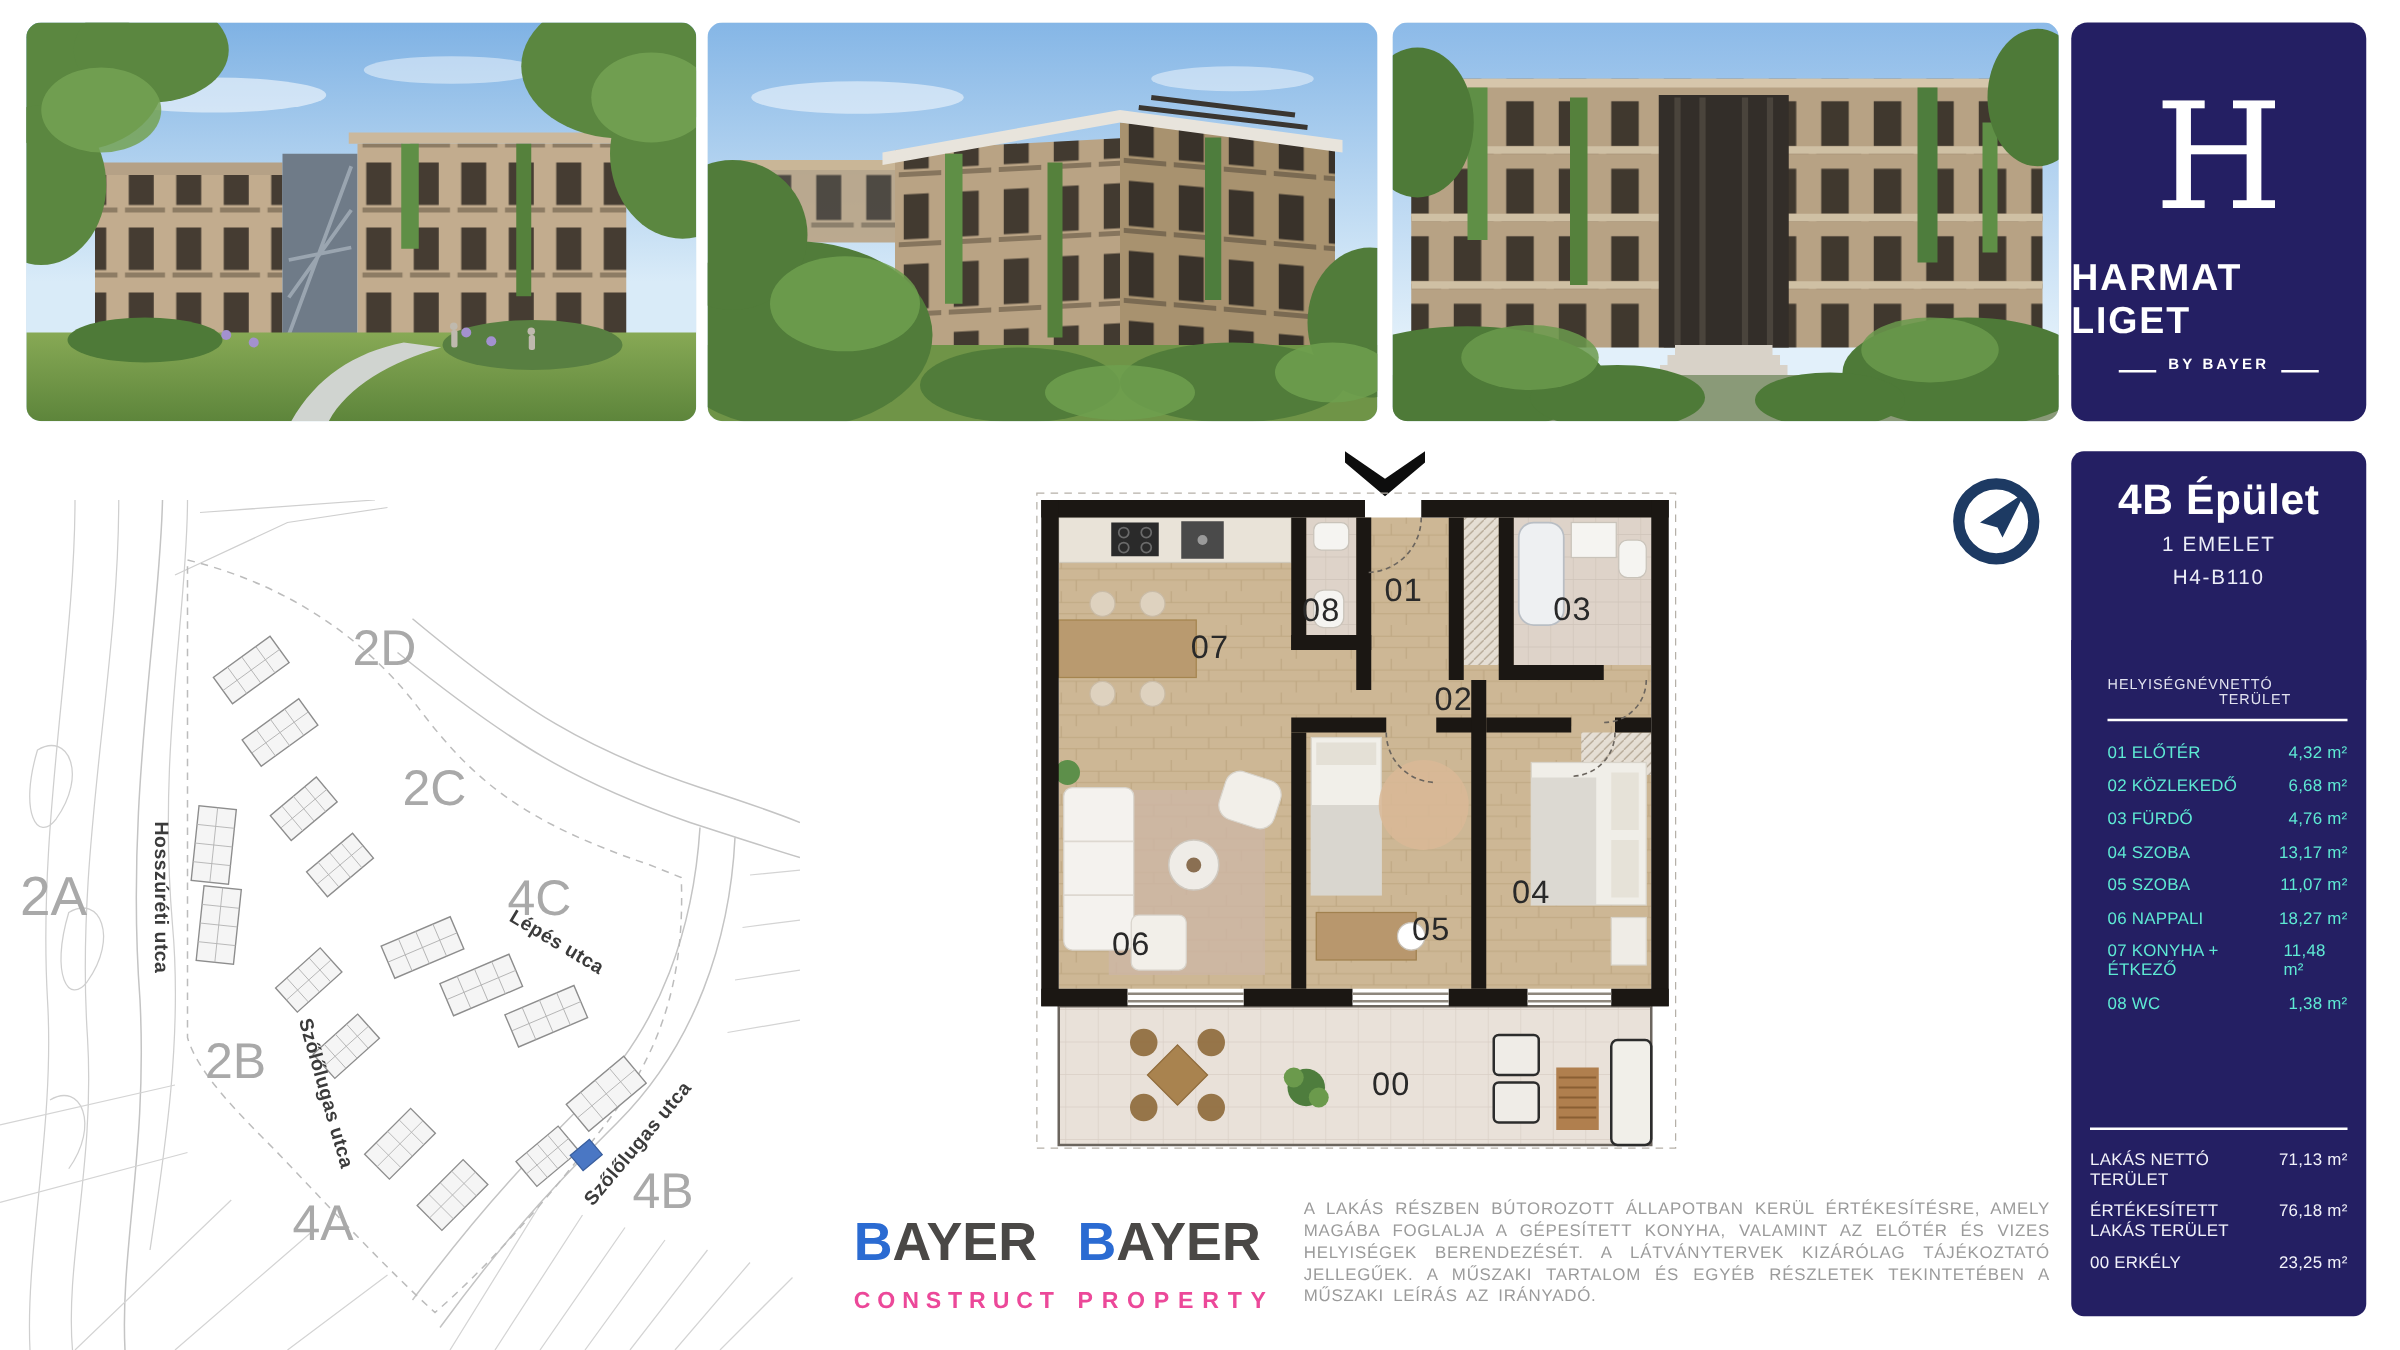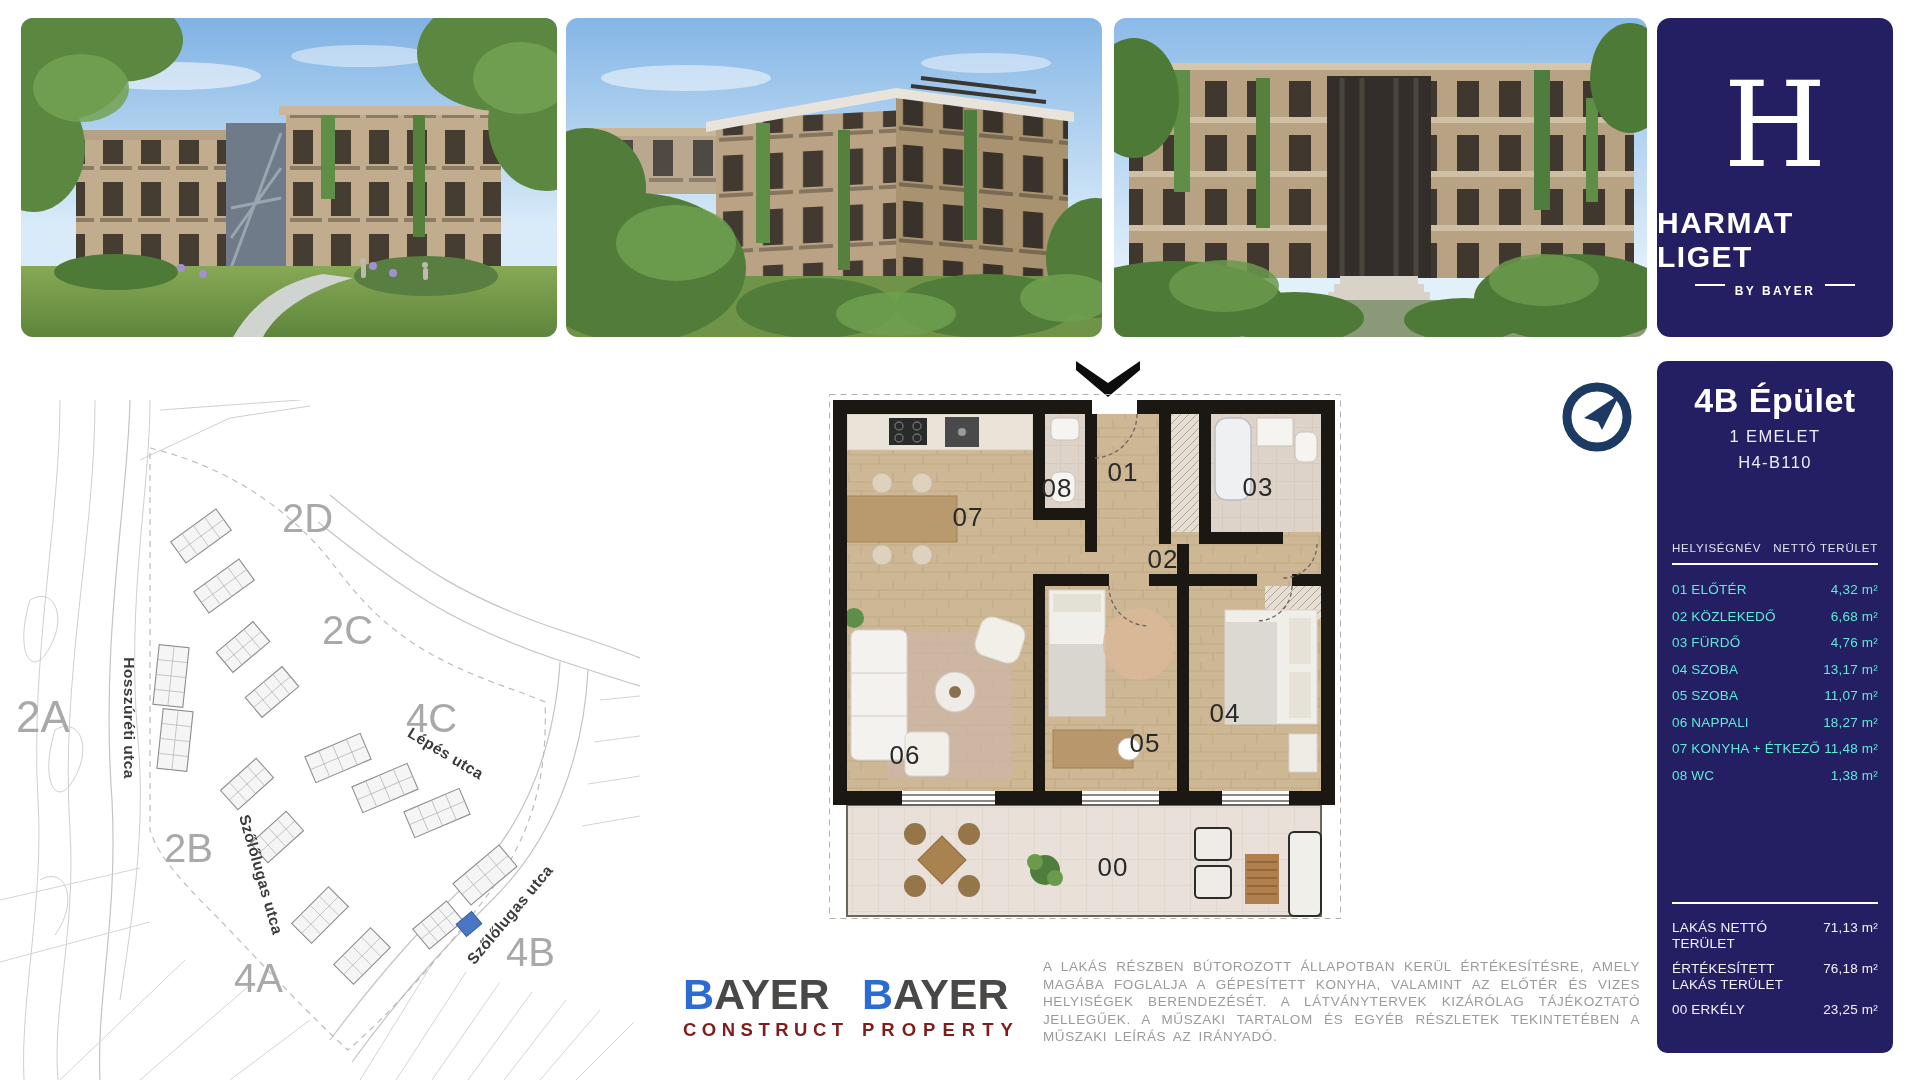--- a/index.html
+++ b/index.html
@@ -12,47 +12,47 @@
   .photo{border-radius:12px;overflow:hidden;background:#cfe2f0;}
   .photo svg{display:block;}
   
   .navy{background:#241f63;}
   .logo-panel{
     left:1657px;top:18px;width:236px;height:319px;border-radius:13px;
     display:flex;flex-direction:column;align-items:center;color:#fff;
   }
   .logo-h{font-family:"DejaVu Serif",serif;font-size:118px;line-height:1;margin-top:48px;font-weight:400;}
   .logo-title{font-size:30px;font-weight:700;letter-spacing:1.5px;margin-top:22px;}
-  .logo-sub{display:flex;align-items:flex-start;gap:10px;margin-top:10px;}
+  .logo-sub{display:flex;align-items:flex-end;gap:10px;margin-top:10px;}
   .logo-sub .bar{width:30px;height:2px;background:#fff;}
   .logo-sub .txt{font-size:12px;font-weight:700;letter-spacing:2.5px;}
   
   .info-head{
     left:1657px;top:361px;width:236px;height:183px;
     border-radius:10px 10px 0 0;color:#fff;text-align:center;
   }
   .info-head .bld{font-size:34px;font-weight:600;margin-top:20px;letter-spacing:.5px;}
   .info-head .sub{font-size:16.5px;font-weight:400;letter-spacing:1.4px;color:#eceef8;margin-top:7px;}
   .info-body{
     left:1657px;top:512px;width:236px;height:541px;
-    border-radius:0 0 10px 10px;color:#fff;box-sizing:border-box;padding:30px 15px 0 15px;
+    border-radius:0 0 10px 10px;color:#fff;box-sizing:border-box;padding:30px 15px 0 29px;
   }
   .tbl-head{display:flex;justify-content:space-between;font-size:11.5px;letter-spacing:.8px;color:#e2e3f0;}
   .tbl-rule{border:none;border-top:2.5px solid #ffffff;margin:9px 0 17px 0;}
   .tbl-row{display:flex;justify-content:space-between;align-items:baseline;font-size:13.5px;letter-spacing:.2px;color:#5eead4;margin-bottom:11.5px;}
   .tbl-row .v{font-size:13.5px;}
   .totals{position:absolute;left:15px;right:15px;top:390px;}
   .totals .tbl-rule{margin:0 0 16px 0;}
   .tot-row{display:flex;justify-content:space-between;font-size:13.5px;color:#f2f2fa;margin-bottom:9px;letter-spacing:.2px;line-height:16px;}
   .tot-row .n{width:150px;}
   
   .bayer-logo{display:flex;flex-direction:column;}
   .bayer-word{font-size:43px;font-weight:800;letter-spacing:0px;color:#4a4846;line-height:42px;}
   .bayer-word .b{color:#2b6bd2;}
-  .bayer-sub{font-size:18.5px;font-weight:700;color:#7f1d1d;letter-spacing:5.5px;margin-top:4px;}
+  .bayer-sub{font-size:18.5px;font-weight:700;color:#ec4899;letter-spacing:5.5px;margin-top:14px;}
   .bayer-sub.wide{letter-spacing:7px;text-align:center;}
   .disclaimer{
     left:1043px;top:958px;width:597px;font-size:13.5px;line-height:17.5px;
     color:#9b9b9b;letter-spacing:.6px;word-spacing:3px;text-align:justify;
   }
   
   .maplbl{font-family:"Liberation Sans",sans-serif;font-size:40px;font-weight:300;fill:#a9a9a9;}
   .maplbl.big{font-size:44px;}
   .mapst{font-family:"Liberation Sans",sans-serif;font-size:15.5px;font-weight:700;fill:#3b3b3b;letter-spacing:.4px;}
   .roomlbl{font-family:"Liberation Sans",sans-serif;font-size:26px;font-weight:500;fill:#292929;letter-spacing:1px;}

